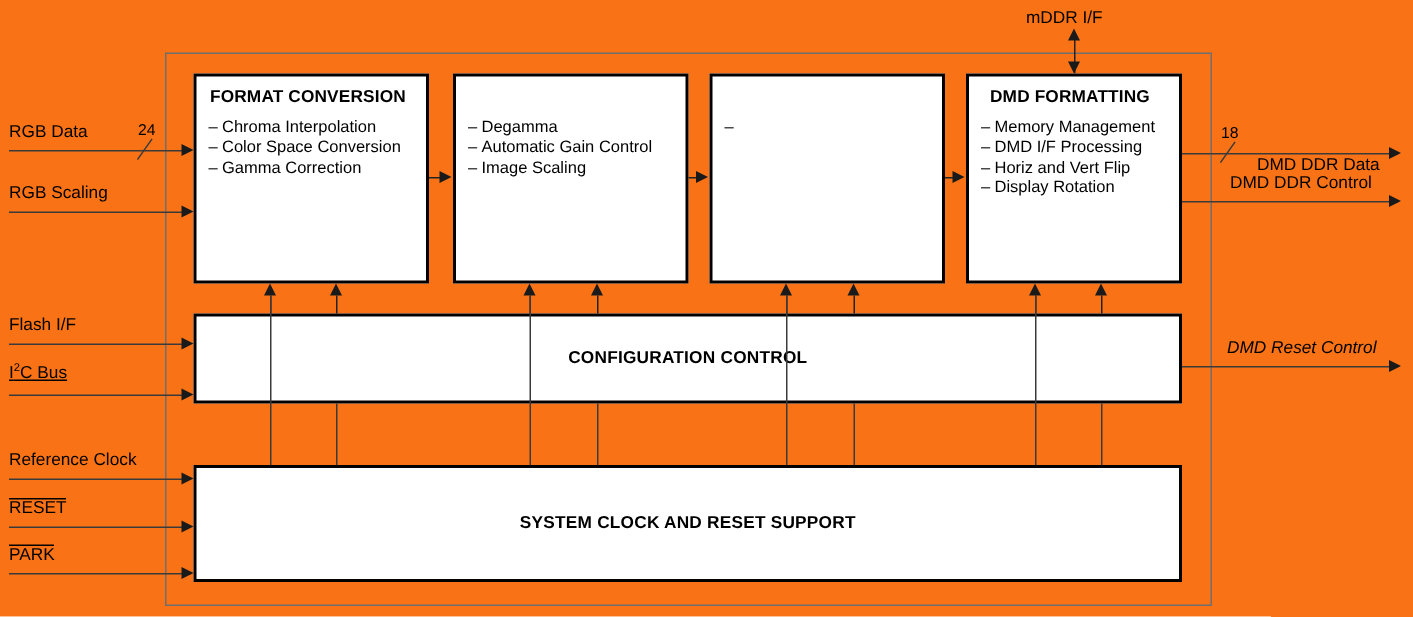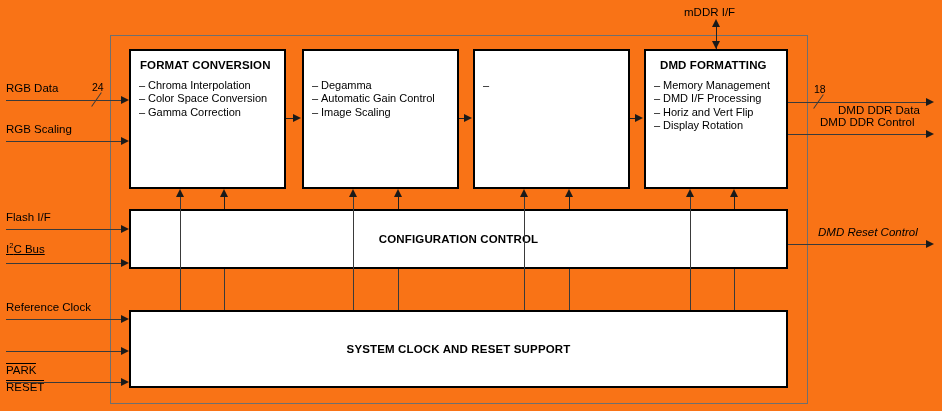--- a/index.html
+++ b/index.html
@@ -218,21 +218,21 @@
   <div class="siglabel" style="left:6px; top:243px;text-decoration:underline;">
     <span>I</span><sup class="sup2">2</sup><span>C Bus</span>
   </div>
   <div class="hline" style="left:6px; top:263px; width:121px;"></div>
   <div class="arr arr-r" style="left:121px; top:258.5px;"></div>
 
   <div class="siglabel" style="left:6px; top:301px;">Reference Clock</div>
   <div class="hline" style="left:6px; top:319px; width:121px;"></div>
   <div class="arr arr-r" style="left:121px; top:314.5px;"></div>
 
-  <div class="siglabel" style="left:6px; top:332px;margin-top:48px;">
+  <div class="siglabel" style="left:6px; top:332px;">
     <span class="overline">RESET</span>
   </div>
   <div class="hline" style="left:6px; top:351px; width:121px;"></div>
   <div class="arr arr-r" style="left:121px; top:346.5px;"></div>
 
   <div class="siglabel" style="left:6px; top:363px;">
     <span class="overline">PARK</span>
   </div>
   <div class="hline" style="left:6px; top:382px; width:121px;"></div>
   <div class="arr arr-r" style="left:121px; top:377.5px;"></div>

